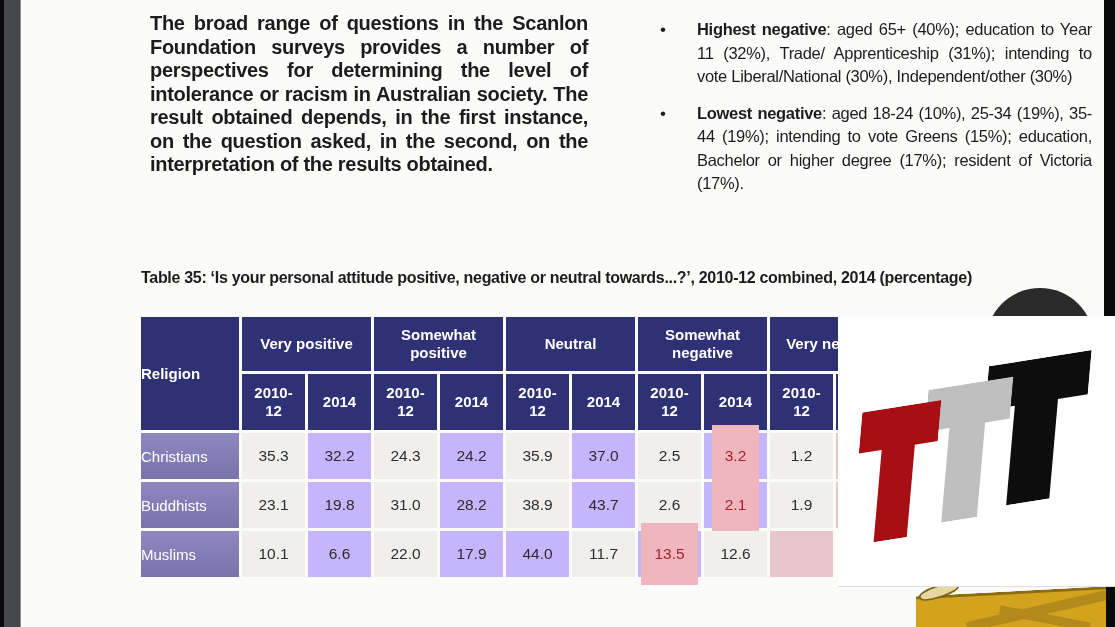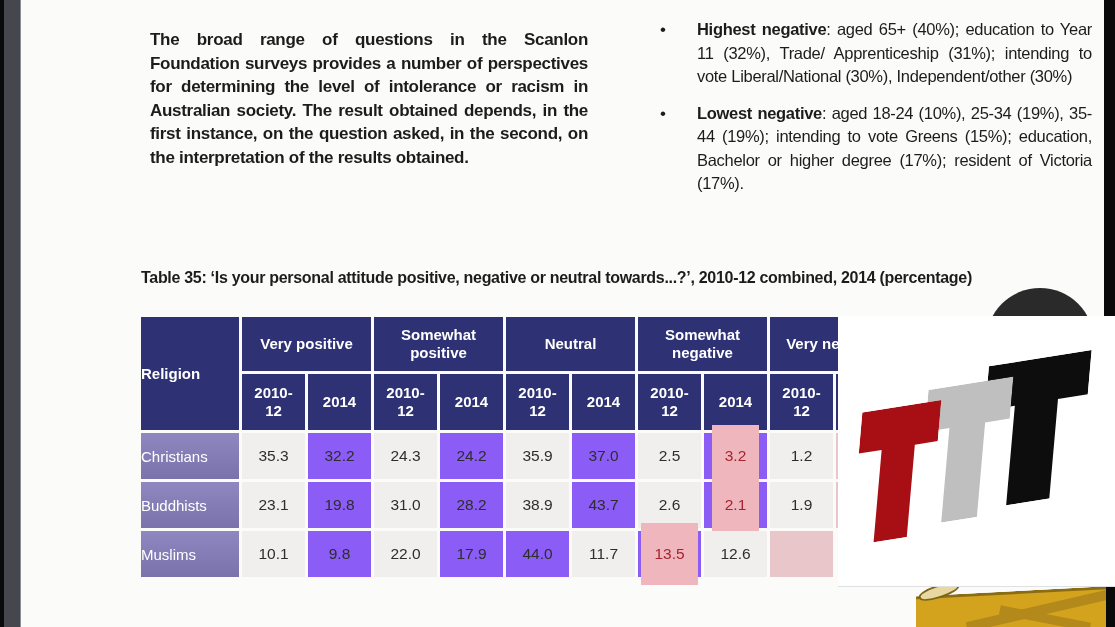--- a/index.html
+++ b/index.html
@@ -17,22 +17,22 @@
     background:#46464e; border-left:4px solid #0a0a0c; border-right:1px solid #8c8c94;
     z-index:4;
   }
   .right-bar {
     position:absolute; left:1104px; top:0; width:11px; height:627px;
     background:#0a0a0a; z-index:4;
   }
 
   
   .intro {
-    position:absolute; left:150px; top:28px; width:438px;
-    font-size:17px; font-weight:bold; line-height:23.5px;
+    position:absolute; left:150px; top:12px; width:438px;
+    font-size:20px; font-weight:bold; line-height:23.5px;
     letter-spacing:-0.3px; text-align:justify;
   }
 
   
   .bullets { position:absolute; left:654px; top:18px; width:438px; }
   .bullet-item { display:flex; margin-bottom:13px; }
   .bullet-marker { width:43px; font-size:17px; line-height:23.5px; padding-left:6px; }
   .bullet-body {
     flex:1; font-size:16.5px; line-height:23.5px;
     letter-spacing:-0.3px; text-align:justify;
@@ -59,21 +59,21 @@
   .rh { grid-row:1/3; grid-column:1; justify-content:flex-start; }
   .gh { grid-column:span 2; }
   .ph span { display:block; width:48px; text-align:center; }
   .rl {
     background:linear-gradient(180deg,#8f88c0,#7a73ab);
     color:#ffffff; font-size:15px;
     justify-content:flex-start; 
   }
   .v { font-size:15.5px; color:#2d2d2d; }
   .light { background:#f0efee; }
-  .dark  { background:#8b5cf6; }
+  .dark  { background:#c4b5fd; }
   .pinkcell .pill {
     background:#efb7bd; color:#a3242f;
     padding:22px 13px; font-size:15.5px;
   }
   .sliver { background:#e8c6ca; }
 
   
   .overlay {
     position:absolute; left:838px; top:316px; width:277px; height:271px;
     background:#ffffff; border-bottom:1px solid #e0e0e0; z-index:6;
@@ -197,21 +197,21 @@
   <div class="cell v dark">43.7</div>
   <div class="cell v light">2.6</div>
   <div class="cell v dark pinkcell">
       <span class="pill">2.1</span>
     </div>
   <div class="cell v light">1.9</div>
   <div class="cell v sliver"></div>
 
   <div class="cell rl">Muslims</div>
   <div class="cell v light">10.1</div>
-  <div class="cell v dark">9.8</div>
+  <div class="cell v dark">6.6</div>
   <div class="cell v light">22.0</div>
   <div class="cell v dark">17.9</div>
   <div class="cell v dark">44.0</div>
   <div class="cell v light">11.7</div>
   <div class="cell v dark pinkcell">
       <span class="pill">13.5</span>
     </div>
   <div class="cell v light">12.6</div>
   <div class="cell v sliver"></div>
 </div>

